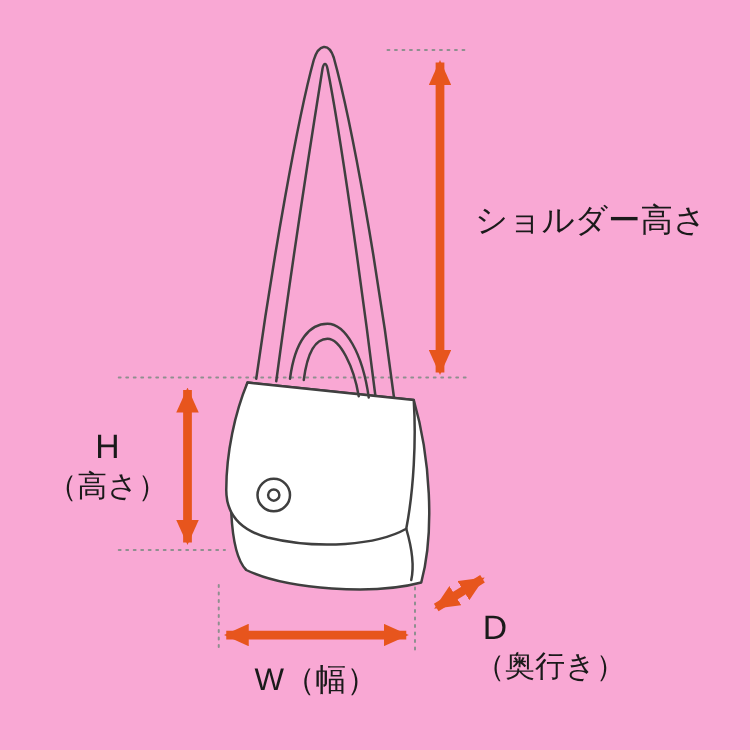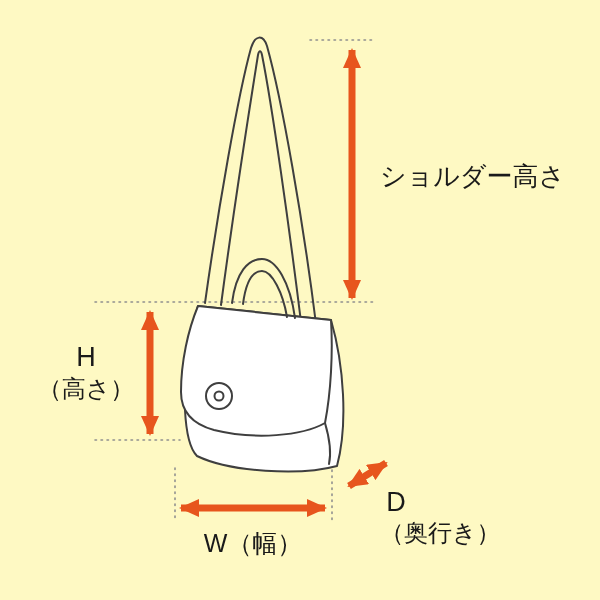--- a/index.html
+++ b/index.html
@@ -4,21 +4,21 @@
 <style>
   html, body {
     margin: 0;
     padding: 0;
     background: #ffffff;
   }
   .stage {
     position: relative;
     width: 600px;
     height: 600px;
-    background: #fef9c3;
+    background: #f9a8d4;
     overflow: hidden;
     font-family: "Liberation Sans", sans-serif;
   }
   svg { display: block; }
   .dim-label {
     font-family: "Liberation Sans", "DejaVu Sans", sans-serif;
     font-weight: 500;
   }
 </style>
 </head>

